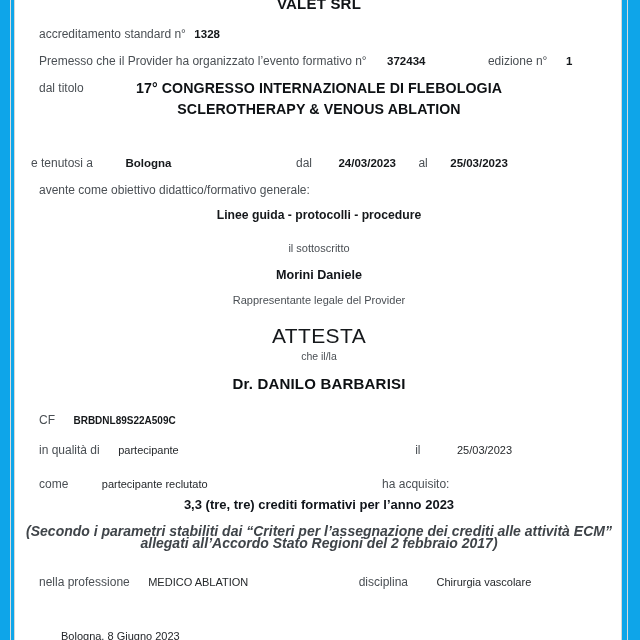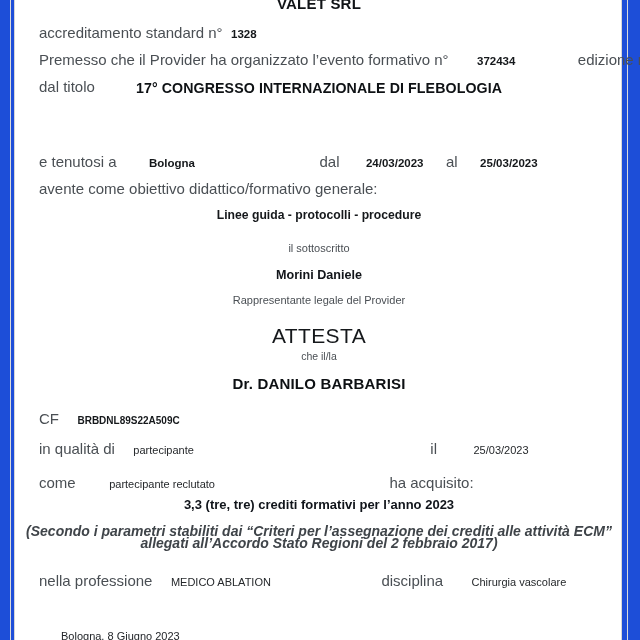--- a/index.html
+++ b/index.html
@@ -10,21 +10,21 @@
     height: 640px;
     overflow: hidden;
     background: #ffffff;
     font-family: "Liberation Sans", sans-serif;
   }
 
   #page-wrap {
     position: relative;
     width: 640px;
     height: 640px;
-    background: #1d4ed8;
+    background: #0ea5e9;
     text-decoration: underline;
   }
 
   
   .sheet {
     position: absolute;
     left: 14px;
     top: 0;
     width: 608px;
     height: 640px;
@@ -52,21 +52,21 @@
     height: 640px;
     color: #33373b;
   }
 
   .row {
     position: absolute;
     white-space: nowrap;
   }
 
   .lbl {
-    font-size: 15px;
+    font-size: 12px;
     color: #4a4f54;
     font-weight: 400;
   }
   .val {
     font-size: 11.5px;
     color: #15181b;
     font-weight: 700;
   }
   .val-reg {
     font-size: 11px;
@@ -172,32 +172,33 @@
 
       <div class="centered provider-name" style="top:-5px;">VALET SRL</div>
 
       <div class="row" style="left:24px; top:24px;">
         <span class="lbl">accreditamento standard n°</span>
         <span class="val" style="margin-left:4px;">1328</span>
       </div>
 
       <div class="row" style="left:24px; top:51px;">
         <span class="lbl">Premesso che il Provider ha organizzato l’evento formativo n°</span>
-        <span class="val" style="margin-left:24px;">372434</span>
+        <span class="val" style="margin-left:16px;">372434</span>
         <span class="lbl" style="margin-left:58px;">edizione n°</span>
         <span class="val" style="margin-left:14px;">1</span>
       </div>
 
       <div class="row" style="left:24px; top:78px;">
         <span class="lbl">dal titolo</span>
       </div>
 
       <div class="centered course-title" style="top:78px;">17° CONGRESSO INTERNAZIONALE DI FLEBOLOGIA</div>
-
-      <div class="row" style="left:24px; top:153px;">
+      <div class="centered course-title" style="top:99px;">SCLEROTHERAPY &amp; VENOUS ABLATION</div>
+
+      <div class="row" style="left:16px; top:153px;">
         <span class="lbl">e tenutosi a</span>
         <span class="val" style="margin-left:28px;">Bologna</span>
         <span class="lbl" style="margin-left:120px;">dal</span>
         <span class="val" style="margin-left:22px;">24/03/2023</span>
         <span class="lbl" style="margin-left:18px;">al</span>
         <span class="val" style="margin-left:18px;">25/03/2023</span>
       </div>
 
       <div class="row" style="left:24px; top:180px;">
         <span class="lbl">avente come obiettivo didattico/formativo generale:</span>

